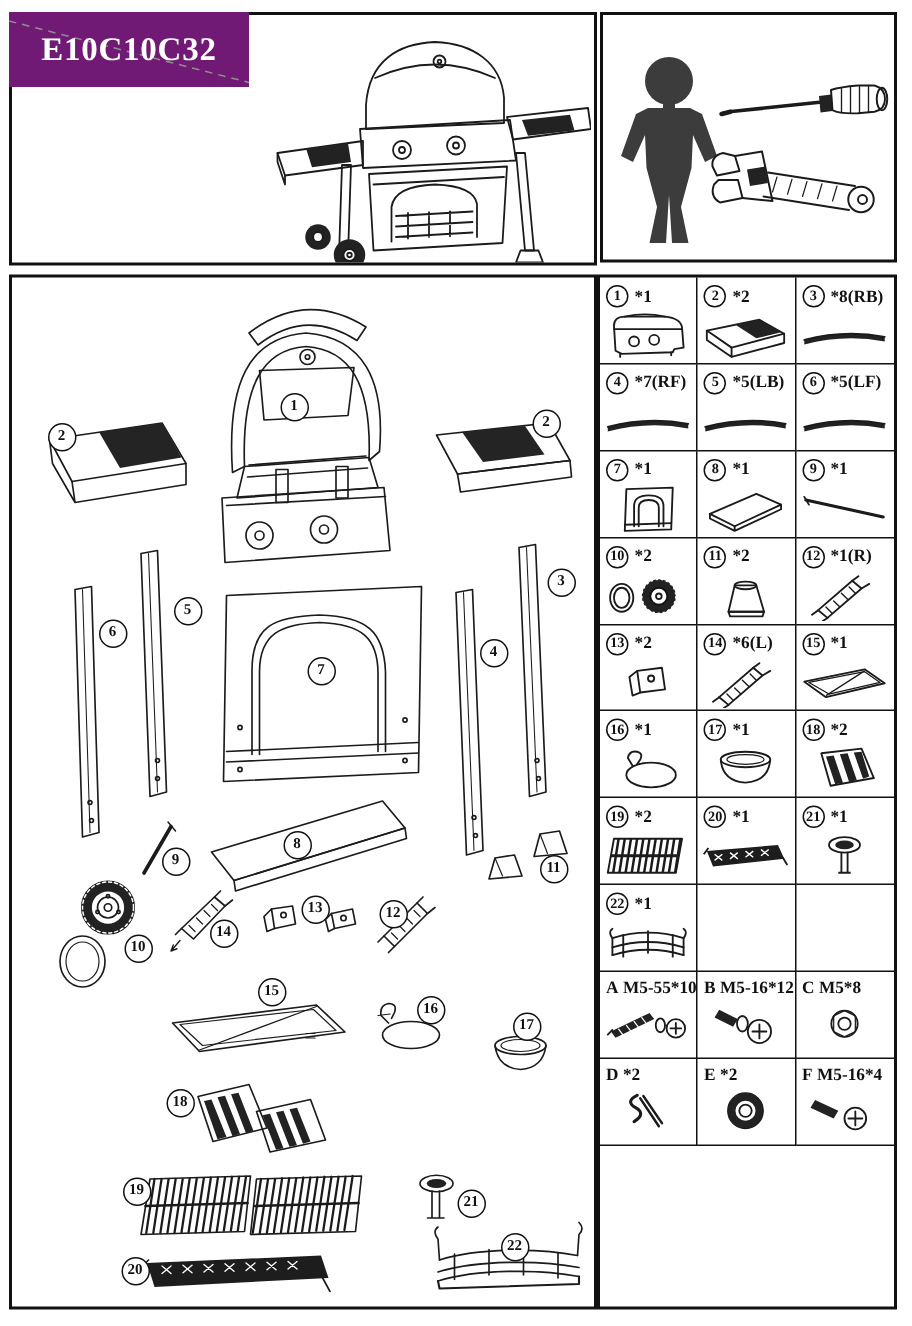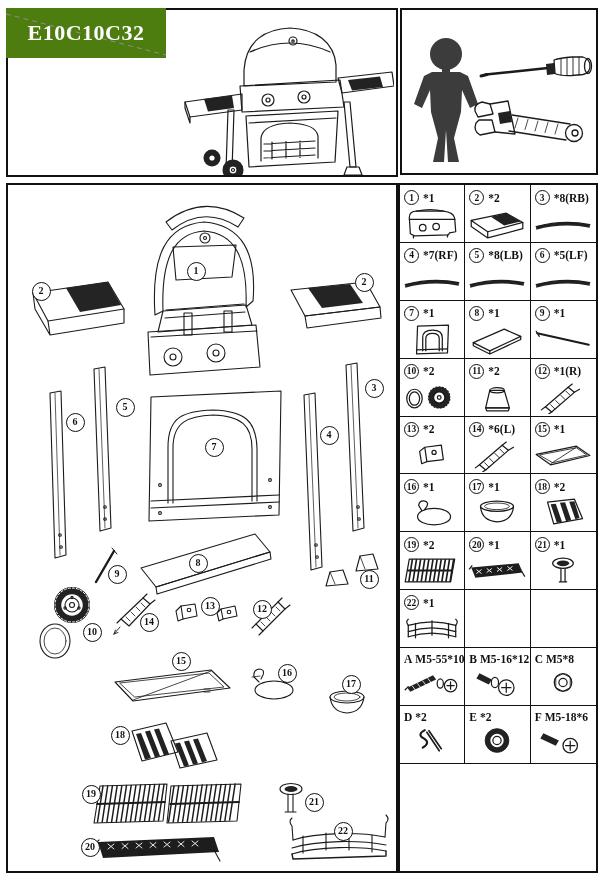--- a/index.html
+++ b/index.html
@@ -2,21 +2,21 @@
 <html><head>
 <meta charset="utf-8">
 <style>
   html,body{margin:0;padding:0;background:#fff;}
   .page{position:relative;width:608px;height:884px;background:#fff;font-family:"Liberation Serif",serif;color:#111;overflow:hidden;}
   .box{position:absolute;border:2px solid #111;background:#fff;box-sizing:border-box;}
   .box-a{left:6px;top:8px;width:392px;height:169px;}
   .box-b{left:400px;top:8px;width:198px;height:167px;}
   .box-c{left:6px;top:183px;width:392px;height:690px;}
   .box-d{left:398px;top:183px;width:200px;height:690px;display:grid;grid-template-columns:1fr 1fr 1fr;grid-template-rows:repeat(10,57.9px) 1fr;}
-  .banner{position:absolute;left:-2px;top:-2px;width:160px;height:50px;background:#4d7c0f;display:flex;align-items:center;justify-content:center;overflow:hidden;}
+  .banner{position:absolute;left:-2px;top:-2px;width:160px;height:50px;background:#701a75;display:flex;align-items:center;justify-content:center;overflow:hidden;}
   .banner svg{position:absolute;left:0;top:0;}
   .model{position:relative;color:#fff;font-weight:bold;font-size:22px;letter-spacing:.5px;}
   .grill-art{position:absolute;right:2px;top:2px;}
   .exploded{position:absolute;left:0;top:0;}
   .co{position:absolute;width:17px;height:17px;margin:-8.5px 0 0 -8.5px;border:1.4px solid #111;border-radius:50%;background:#fff;display:flex;align-items:center;justify-content:center;font-weight:bold;font-size:10px;line-height:1;z-index:3;}
   .pcell{border-right:1.5px solid #111;border-bottom:1.5px solid #111;overflow:hidden;box-sizing:border-box;}
   .pcell.last{border-right:none;}
   .pfoot{grid-column:1 / -1;border:none;}
   .plab{display:flex;align-items:center;gap:4px;padding:4px 0 0 4px;height:17px;}
   .pnum{width:15px;height:15px;border:1.3px solid #111;border-radius:50%;display:flex;align-items:center;justify-content:center;font-size:9.5px;font-weight:bold;flex:0 0 auto;box-sizing:border-box;}
@@ -497,21 +497,21 @@
           <span class="pnum">4</span>
           <span class="pqty">*7(RF)</span>
         </div>
       <svg class="thumb" width="60" height="33" viewBox="0 0 58 32">
           <use href="#sy-leg"></use>
         </svg>
     </div>
     <div class="pcell">
       <div class="plab">
           <span class="pnum">5</span>
-          <span class="pqty">*8(LB)</span>
+          <span class="pqty">*5(LB)</span>
         </div>
       <svg class="thumb" width="60" height="33" viewBox="0 0 58 32">
           <use href="#sy-leg"></use>
         </svg>
     </div>
     <div class="pcell last">
       <div class="plab">
           <span class="pnum">6</span>
           <span class="pqty">*5(LF)</span>
         </div>
@@ -714,21 +714,21 @@
           <span>E</span>
           <span>*2</span>
         </div>
       <svg class="thumb" width="60" height="33" viewBox="0 0 58 32">
           <use href="#sy-ringE"></use>
         </svg>
     </div>
     <div class="pcell last">
       <div class="hlab">
           <span>F</span>
-          <span>M5-18*6</span>
+          <span>M5-16*4</span>
         </div>
       <svg class="thumb" width="60" height="33" viewBox="0 0 58 32">
           <use href="#sy-screwF"></use>
         </svg>
     </div>
 
     <div class="pcell pfoot"></div>
   </div>
 
 </div>

